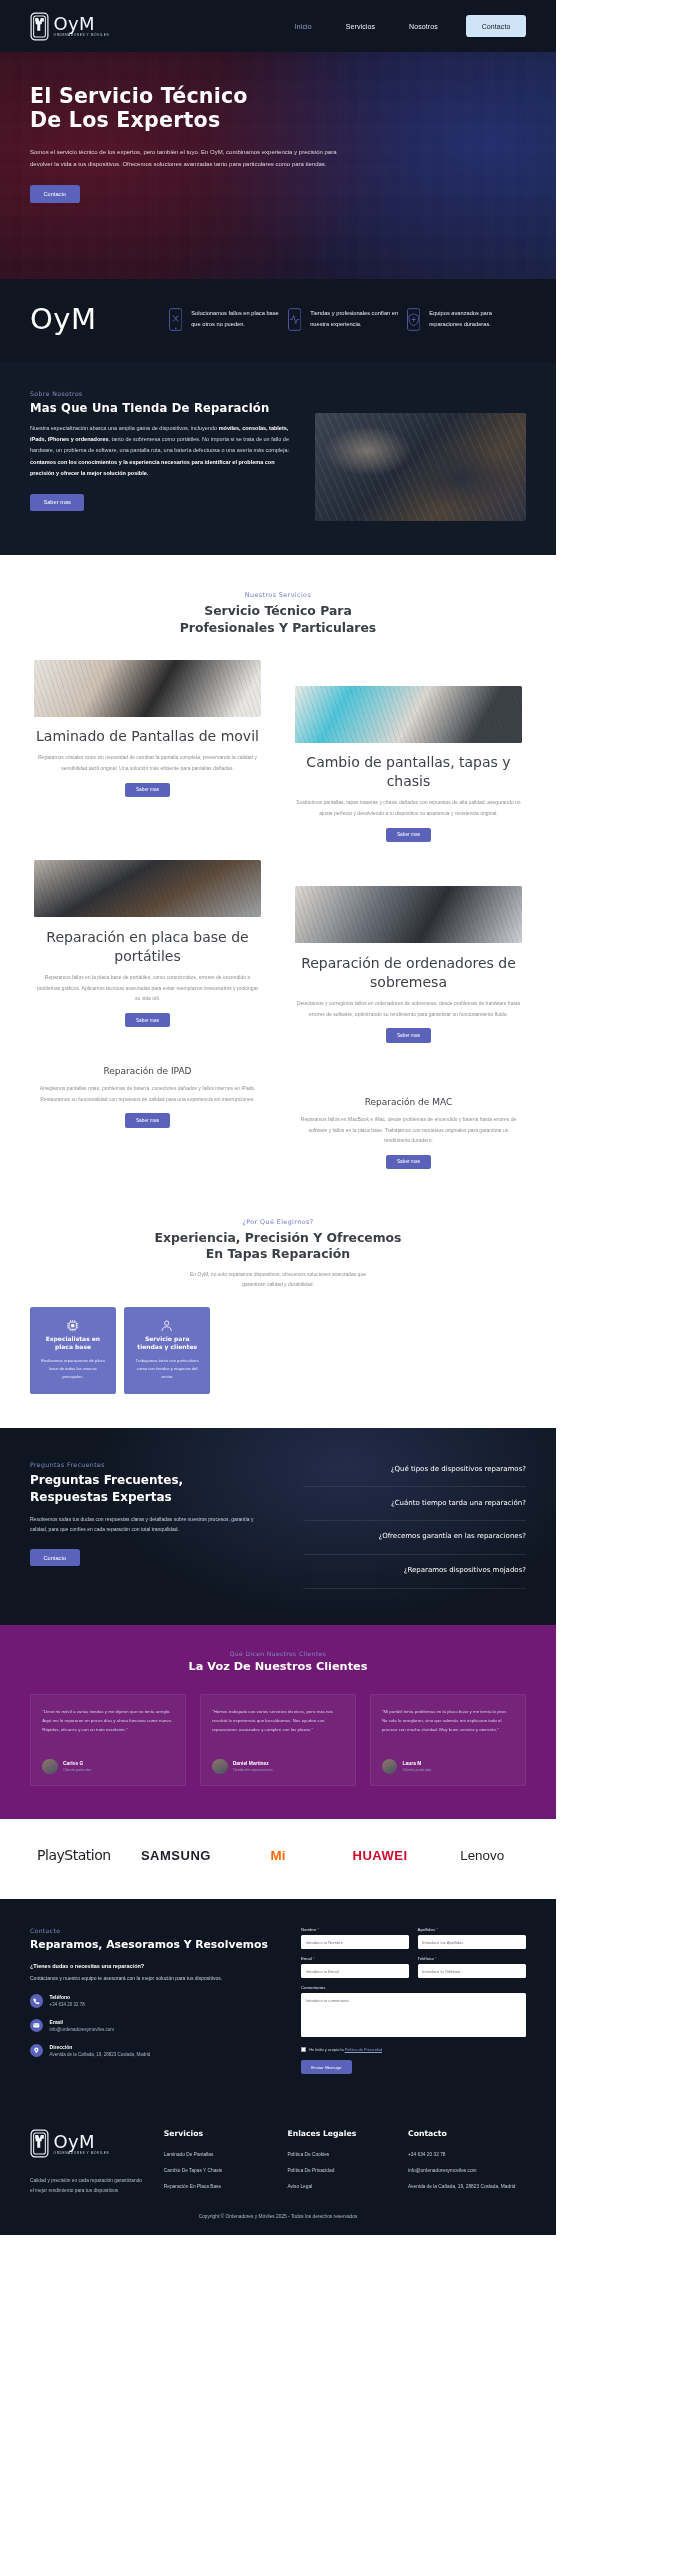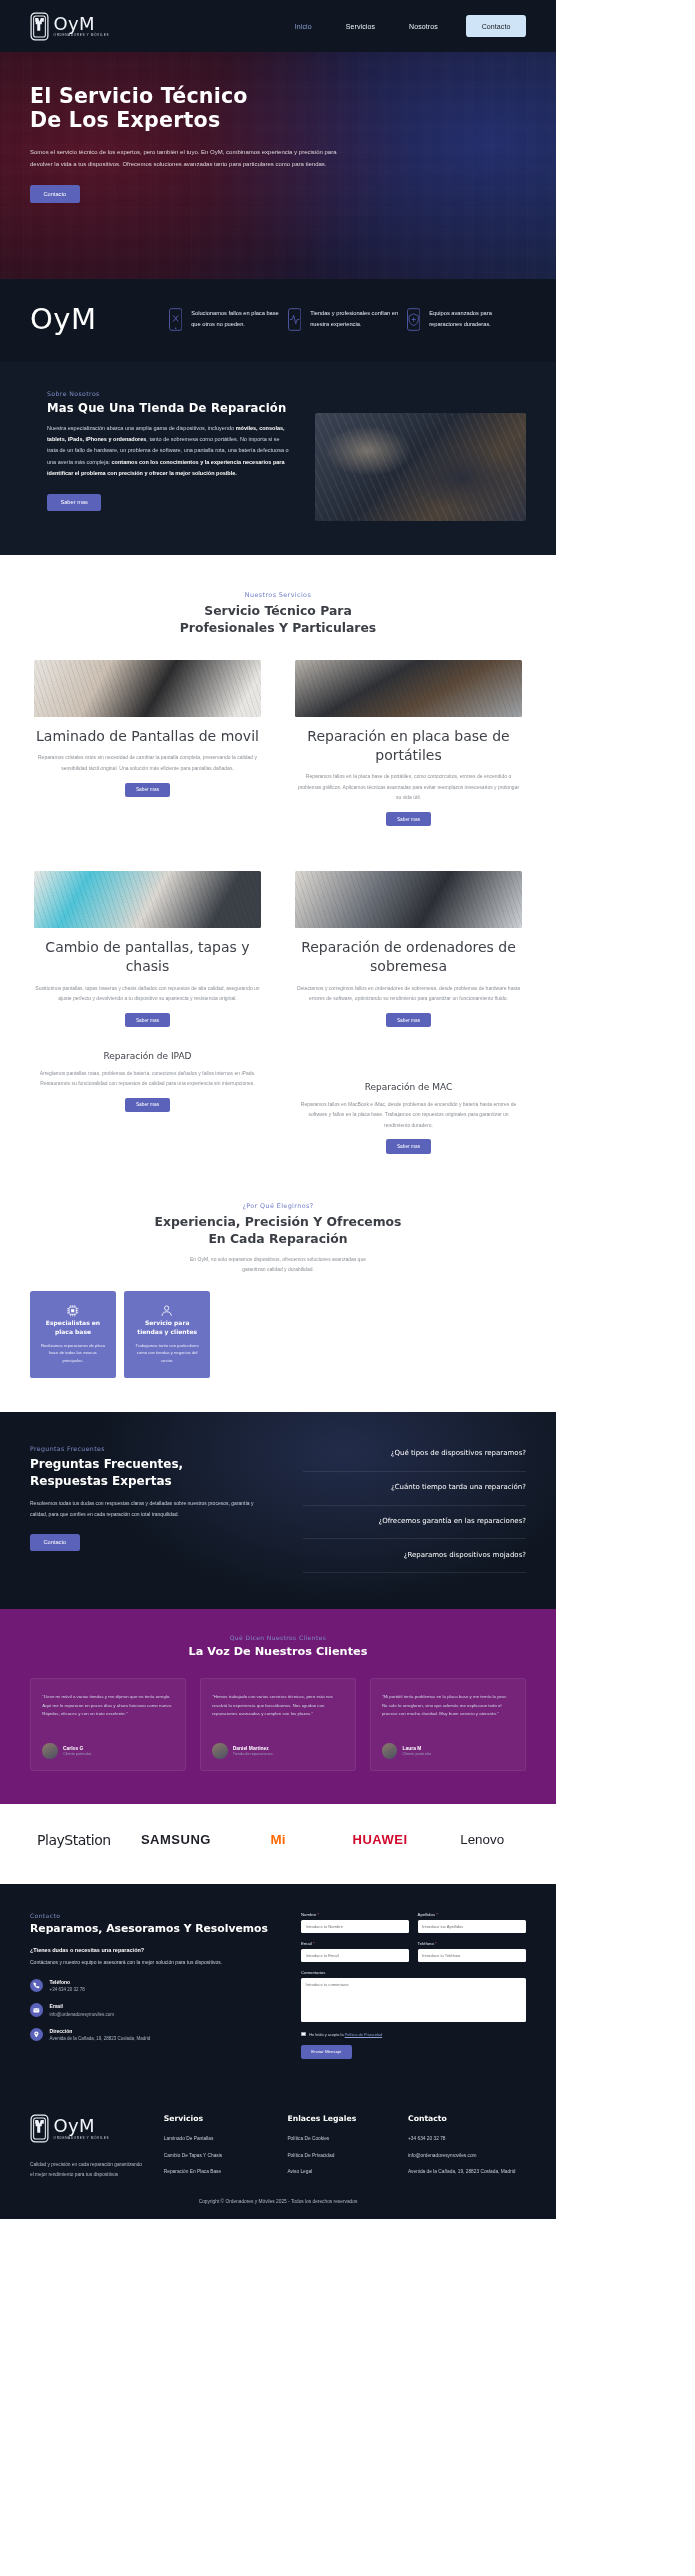--- a/index.html
+++ b/index.html
@@ -69,21 +69,21 @@
   .feat-list{ display:flex; flex:1; gap:0; }
   .feat{ display:flex; align-items:center; gap:8.8px; flex:1; }
   .feat-ico{ width:13.4px; height:23px; flex:none; }
   .feat-txt{ font-size:5.7px; line-height:2; color:#e8ecf4; max-width:92px; }
 
   
   .about{
     background:#121a27; padding:28px 30px 34px; display:flex; gap:24px;
     position:relative; overflow:hidden;
   }
-  .about-left{ flex:1; max-width:319px;margin-left:17px; }
+  .about-left{ flex:1; max-width:319px; }
   .eyebrow{ font-size:6.2px; color:#7f8cc4; letter-spacing:0.4px; font-family:"DejaVu Sans", sans-serif;}
   .about h2{
     font-family:"DejaVu Sans", sans-serif; font-weight:700; color:#fff;
     font-size:11.6px; margin-top:3.6px; letter-spacing:0.2px;
   }
   .about p{ margin-top:8.2px; font-size:5.5px; line-height:2.05; color:#cfd6e3; }
   .about p b{ color:#fff; }
   .about-img{
     width:211px; height:108px; border-radius:2.1px; flex:none; margin-top:23px;
     background:linear-gradient(135deg,#3c4353,#232a36 45%,#4b4138 70%,#2d3240);
@@ -356,33 +356,33 @@
         <span>Profesionales Y Particulares</span>
       </h2>
     </div>
     <div class="svc-grid">
       <div class="svc-card">
         <div class="svc-img i1"></div>
         <h3>Laminado de Pantallas de movil</h3>
         <p>Reparamos cristales rotos sin necesidad de cambiar la pantalla completa, preservando la calidad y sensibilidad táctil original. Una solución más eficiente para pantallas dañadas.</p>
         <button class="btn-sm">Saber mas</button>
       </div>
+      <div class="svc-card offset">
+        <div class="svc-img i2"></div>
+        <h3>Cambio de pantallas, tapas y chasis</h3>
+        <p>Sustituimos pantallas, tapas traseras y chasis dañados con repuestos de alta calidad, asegurando un ajuste perfecto y devolviendo a tu dispositivo su apariencia y resistencia original.</p>
+        <button class="btn-sm">Saber mas</button>
+      </div>
       <div class="svc-card">
         <div class="svc-img i3"></div>
         <h3>Reparación en placa base de portátiles</h3>
         <p>Reparamos fallos en la placa base de portátiles, como cortocircuitos, errores de encendido o problemas gráficos. Aplicamos técnicas avanzadas para evitar reemplazos innecesarios y prolongar su vida útil.</p>
         <button class="btn-sm">Saber mas</button>
       </div>
       <div class="svc-card offset">
-        <div class="svc-img i2"></div>
-        <h3>Cambio de pantallas, tapas y chasis</h3>
-        <p>Sustituimos pantallas, tapas traseras y chasis dañados con repuestos de alta calidad, asegurando un ajuste perfecto y devolviendo a tu dispositivo su apariencia y resistencia original.</p>
-        <button class="btn-sm">Saber mas</button>
-      </div>
-      <div class="svc-card offset">
         <div class="svc-img i4"></div>
         <h3>Reparación de ordenadores de sobremesa</h3>
         <p>Detectamos y corregimos fallos en ordenadores de sobremesa, desde problemas de hardware hasta errores de software, optimizando su rendimiento para garantizar un funcionamiento fluido.</p>
         <button class="btn-sm">Saber mas</button>
       </div>
     </div>
   </section>
 
   <section class="pair">
     <div class="col a">
@@ -394,21 +394,21 @@
       <h3>Reparación de MAC</h3>
       <p>Reparamos fallos en MacBook e iMac, desde problemas de encendido y batería hasta errores de software y fallos en la placa base. Trabajamos con repuestos originales para garantizar un rendimiento duradero.</p>
       <button class="btn-sm">Saber mas</button>
     </div>
   </section>
 
   <section class="why">
     <div class="eyebrow">¿Por Qué Elegirnos?</div>
     <h2>
       <span>Experiencia, Precisión Y Ofrecemos</span><br>
-      <span>En Cada Reparación</span>
+      <span>En Tapas Reparación</span>
     </h2>
     <p>
       <span>En OyM, no solo reparamos dispositivos, ofrecemos soluciones avanzadas que</span><br>
       <span>garantizan calidad y durabilidad.</span>
     </p>
     <div class="why-grid">
       <div class="why-card">
         <span class="wi">
           <svg width="13.4" height="13.4" viewBox="0 0 26 26">
               <rect x="6" y="6" width="14" height="14" rx="2" fill="none" stroke="#fff" stroke-width="1.6"></rect>

